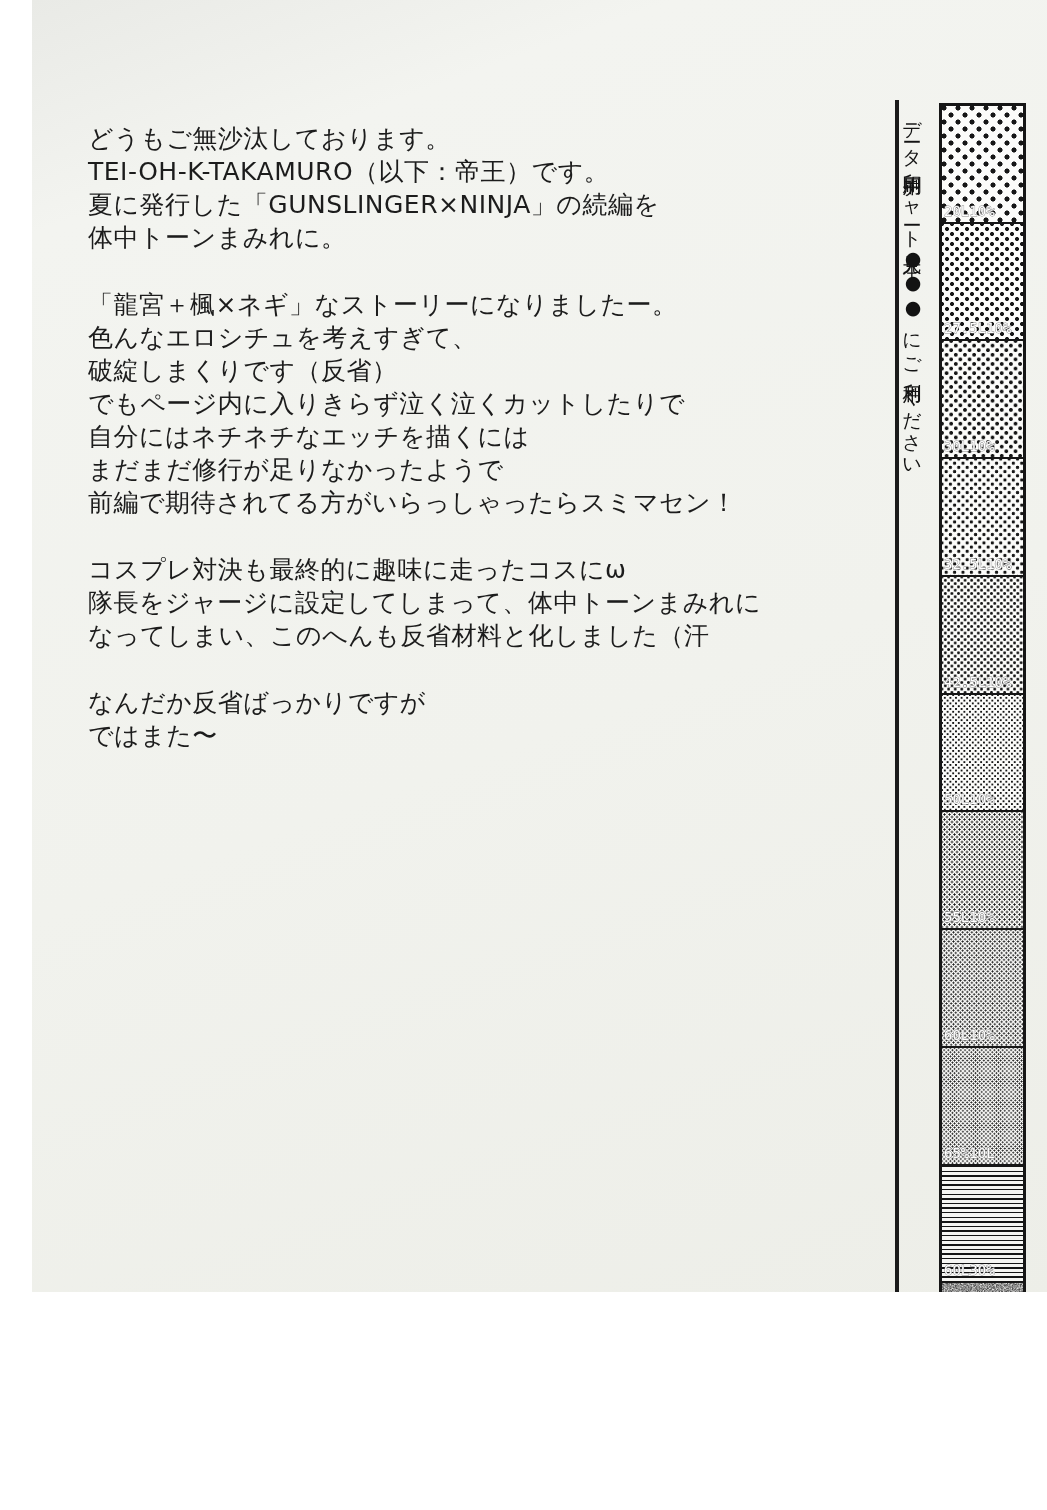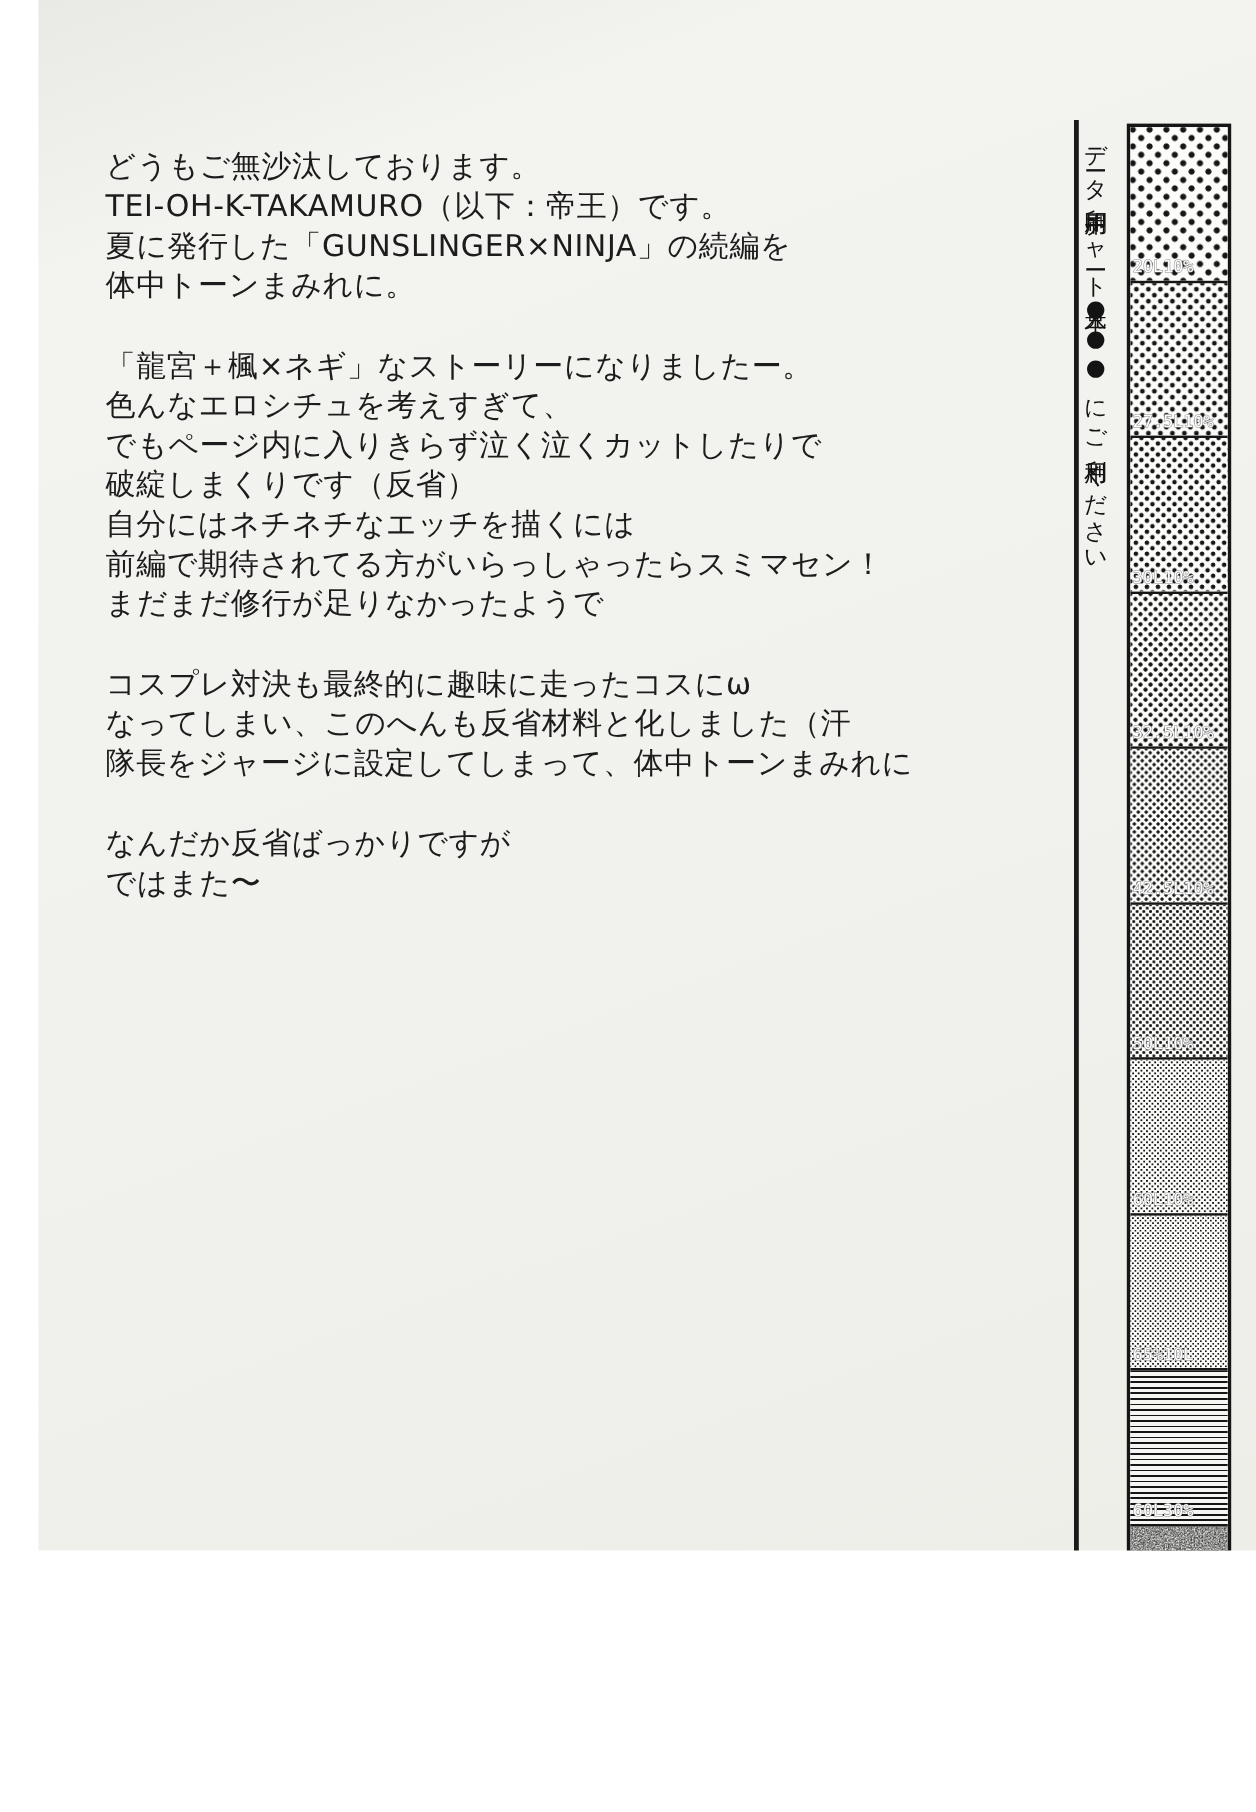--- a/index.html
+++ b/index.html
@@ -70,30 +70,30 @@
   <div class="afterword">
     <div class="para">
       <div class="line">どうもご無沙汰しております。</div>
       <div class="line">TEI-OH-K-TAKAMURO（以下：帝王）です。</div>
       <div class="line">夏に発行した「GUNSLINGER×NINJA」の続編を</div>
       <div class="line">体中トーンまみれに。</div>
     </div>
     <div class="para">
       <div class="line">「龍宮＋楓×ネギ」なストーリーになりましたー。</div>
       <div class="line">色んなエロシチュを考えすぎて、</div>
+      <div class="line">破綻しまくりです（反省）</div>
       <div class="line">でもページ内に入りきらず泣く泣くカットしたりで</div>
-      <div class="line">破綻しまくりです（反省）</div>
       <div class="line">自分にはネチネチなエッチを描くには</div>
+      <div class="line">まだまだ修行が足りなかったようで</div>
       <div class="line">前編で期待されてる方がいらっしゃったらスミマセン！</div>
-      <div class="line">まだまだ修行が足りなかったようで</div>
     </div>
     <div class="para">
       <div class="line">コスプレ対決も最終的に趣味に走ったコスにω</div>
+      <div class="line">隊長をジャージに設定してしまって、体中トーンまみれに</div>
       <div class="line">なってしまい、このへんも反省材料と化しました（汗</div>
-      <div class="line">隊長をジャージに設定してしまって、体中トーンまみれに</div>
     </div>
     <div class="para">
       <div class="line">なんだか反省ばっかりですが</div>
       <div class="line">ではまた〜</div>
     </div>
   </div>
 
   <div class="arrow-shaft"></div>
   <div class="arrow-head"></div>
 
@@ -111,20 +111,23 @@
     </div>
     <div class="tone-cell d4">
       <span class="tone-label">32.5L10%</span>
     </div>
     <div class="tone-cell d5">
       <span class="tone-label">42.5L10%</span>
     </div>
     <div class="tone-cell d6">
       <span class="tone-label">50L10%</span>
     </div>
+    <div class="tone-cell d7">
+      <span class="tone-label">55L10%</span>
+    </div>
     <div class="tone-cell d8">
       <span class="tone-label">60L10%</span>
     </div>
     <div class="tone-cell d9">
       <span class="tone-label">65%10L</span>
     </div>
     <div class="tone-cell lines10">
       <span class="tone-label">60L30%</span>
     </div>
     <div class="tone-cell noise11">

